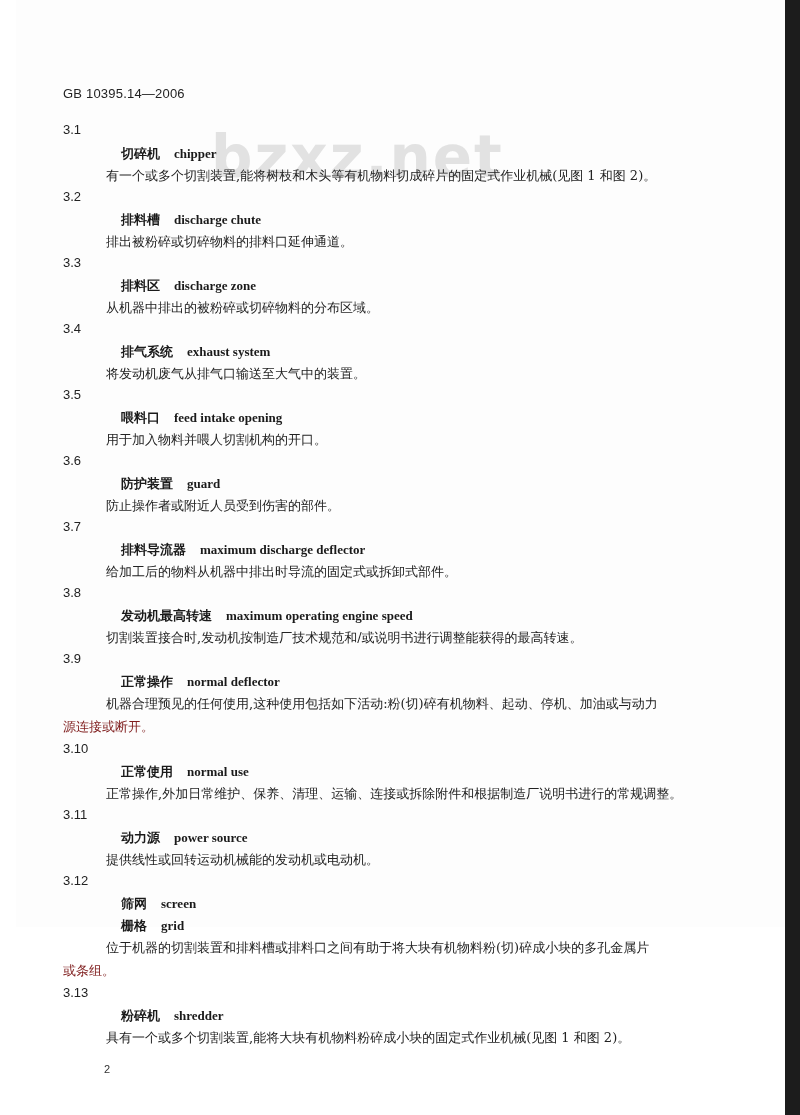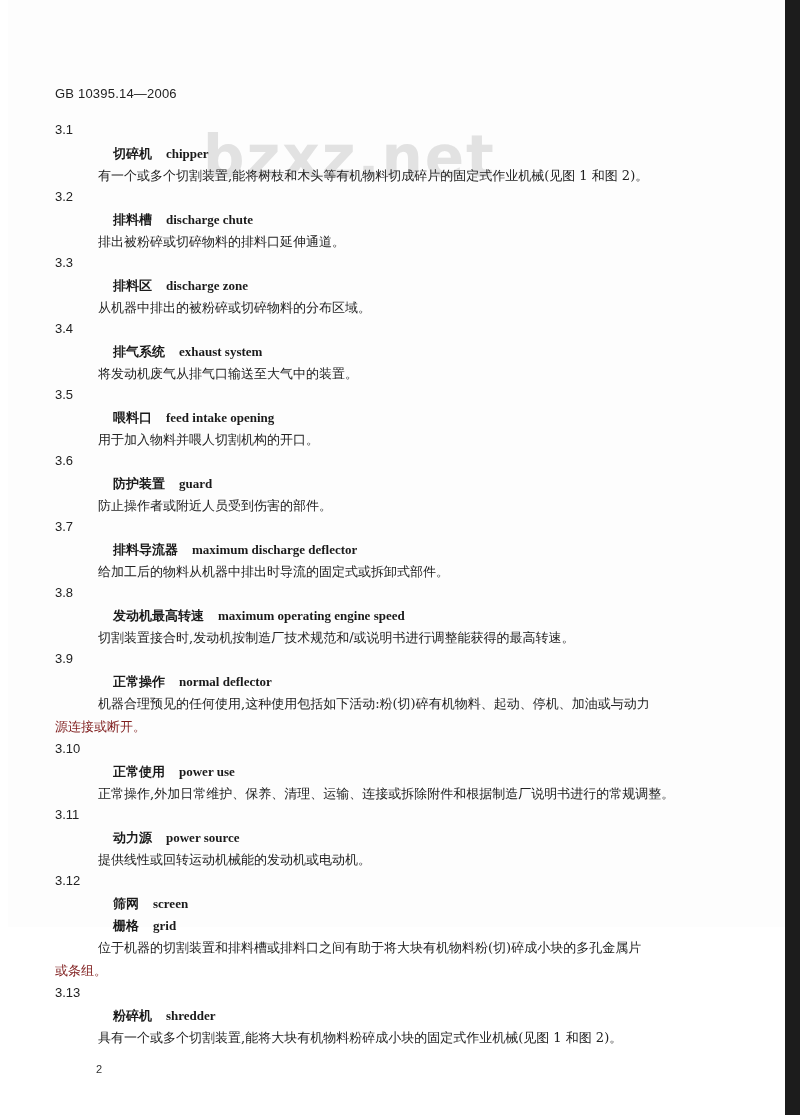--- a/index.html
+++ b/index.html
@@ -2,21 +2,21 @@
 <html><head>
   <meta charset="utf-8">
   <style>
     html, body { margin: 0; padding: 0; }
     body {
       width: 800px; height: 1115px; position: relative; overflow: hidden;
       background: #ffffff;
       font-family: "DejaVu Serif", "Liberation Serif", serif;
       color: #1a1a1a;
     }
-    .page { position: absolute; left: 8px; top: 0; width: 785px; height: 927px; background: #fdfdfd; }
+    .page { position: absolute; left: 16px; top: 0; width: 785px; height: 927px; background: #fdfdfd; }
     .edge { position: absolute; left: 785px; top: 0; width: 15px; height: 1115px; background: #1c1c1c; }
     .header {
       position: absolute; left: 47px; top: 86px;
       font-family: "Liberation Sans", "DejaVu Sans", sans-serif;
       font-size: 13px; letter-spacing: 0.2px; color: #222;
     }
     .watermark {
       position: absolute; left: 195px; top: 128px;
       font-family: "DejaVu Sans", "Liberation Sans", sans-serif;
       font-weight: bold; font-size: 58px; letter-spacing: 2px;
@@ -104,21 +104,21 @@
 
     <div class="entry">
       <div class="num" style="top:651px">3.9</div>
       <div class="term" style="top:673px"><span>正常操作</span><span class="en">normal deflector</span></div>
       <div class="def" style="top:695px">机器合理预见的任何使用,这种使用包括如下活动:粉(切)碎有机物料、起动、停机、加油或与动力</div>
       <div class="def2" style="top:718px">源连接或断开。</div>
     </div>
 
     <div class="entry">
       <div class="num" style="top:741px">3.10</div>
-      <div class="term" style="top:763px"><span>正常使用</span><span class="en">power use</span></div>
+      <div class="term" style="top:763px"><span>正常使用</span><span class="en">normal use</span></div>
       <div class="def" style="top:785px">正常操作,外加日常维护、保养、清理、运输、连接或拆除附件和根据制造厂说明书进行的常规调整。</div>
     </div>
 
     <div class="entry">
       <div class="num" style="top:807px">3.11</div>
       <div class="term" style="top:829px"><span>动力源</span><span class="en">power source</span></div>
       <div class="def" style="top:851px">提供线性或回转运动机械能的发动机或电动机。</div>
     </div>
 
     <div class="entry">

